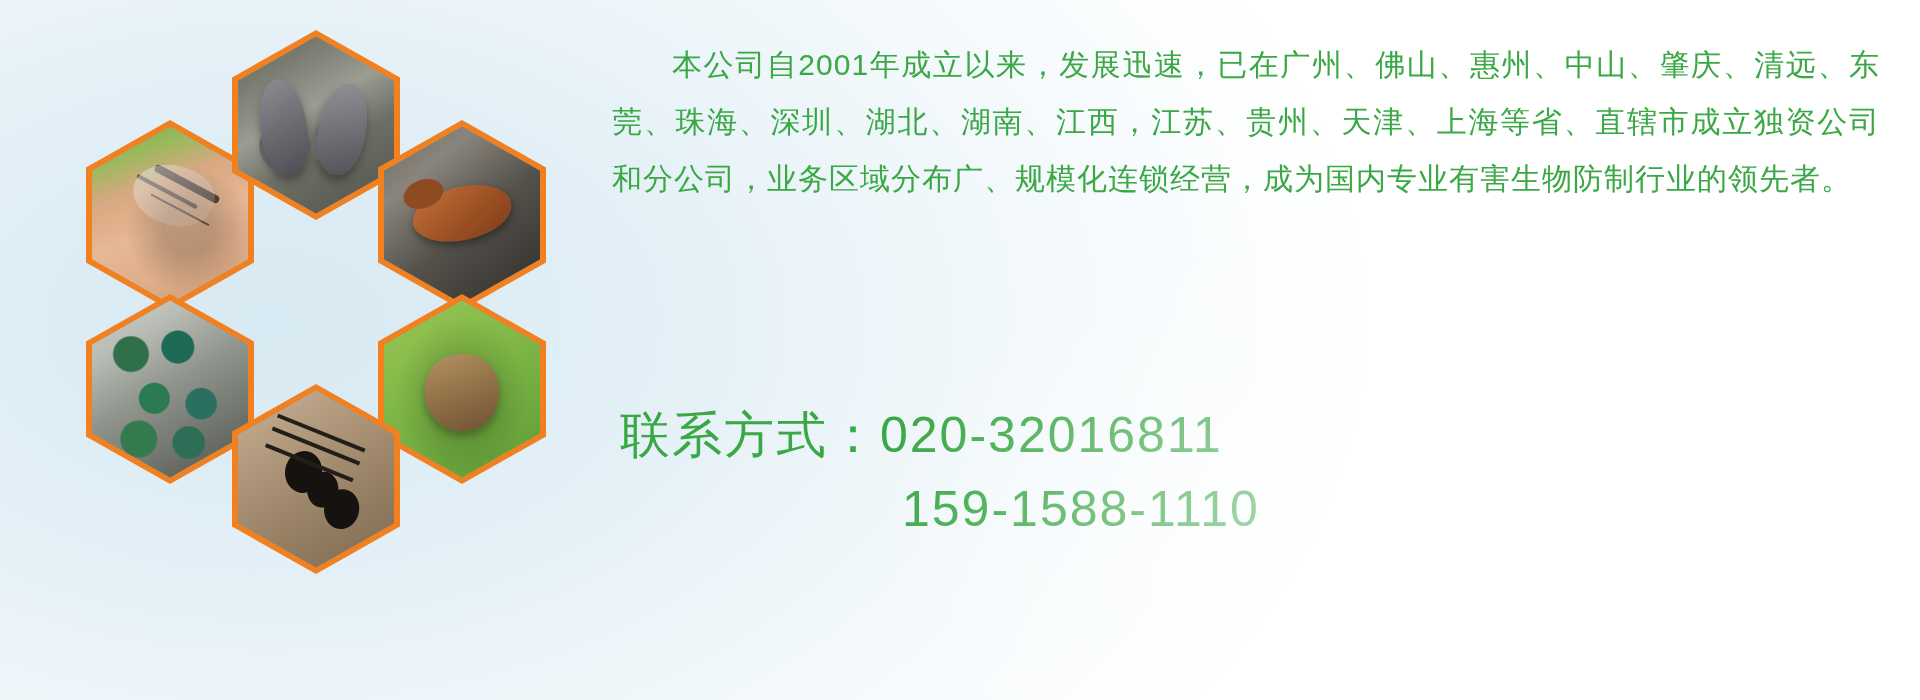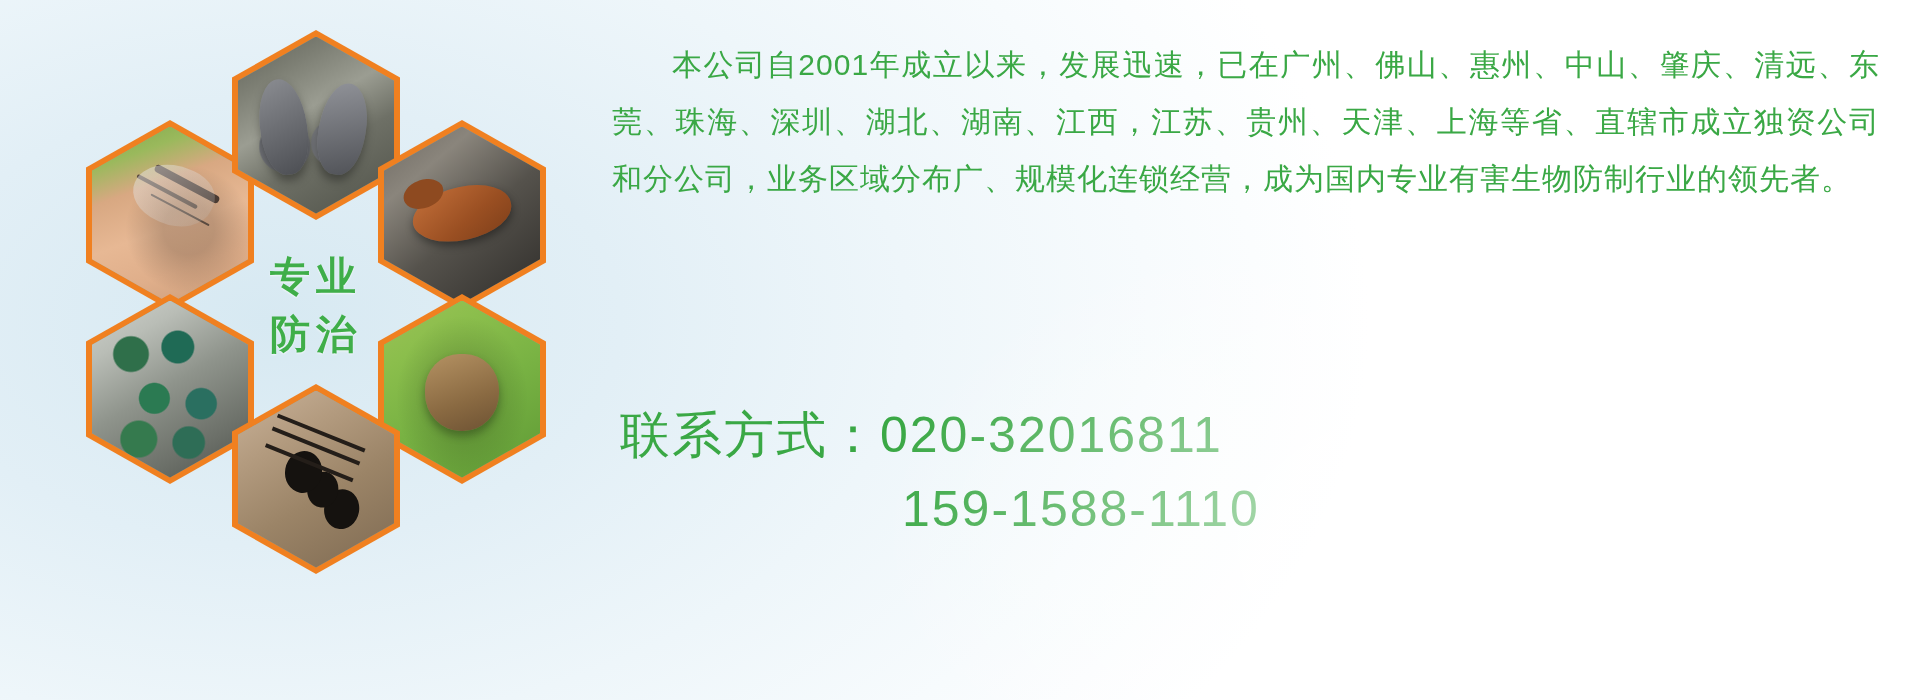--- a/index.html
+++ b/index.html
@@ -190,24 +190,20 @@
           <div class="art bug"></div>
         </div>
     </div>
 
     <div class="hex h-ant">
       <div class="inner">
           <div class="art ant"></div>
         </div>
     </div>
 
-    <div class="center-label">
-      <span>专业</span>
-      <span>防治</span>
-    </div>
   </div>
 
   <div class="copy">
     <p>本公司自2001年成立以来，发展迅速，已在广州、佛山、惠州、中山、肇庆、清远、东莞、珠海、深圳、湖北、湖南、江西，江苏、贵州、天津、上海等省、直辖市成立独资公司和分公司，业务区域分布广、规模化连锁经营，成为国内专业有害生物防制行业的领先者。</p>
   </div>
 
   <div class="contact">
     <span class="line1"><span>联系方式：</span><span>020-32016811</span></span>
     <span class="line2">159-1588-1110</span>
   </div>

